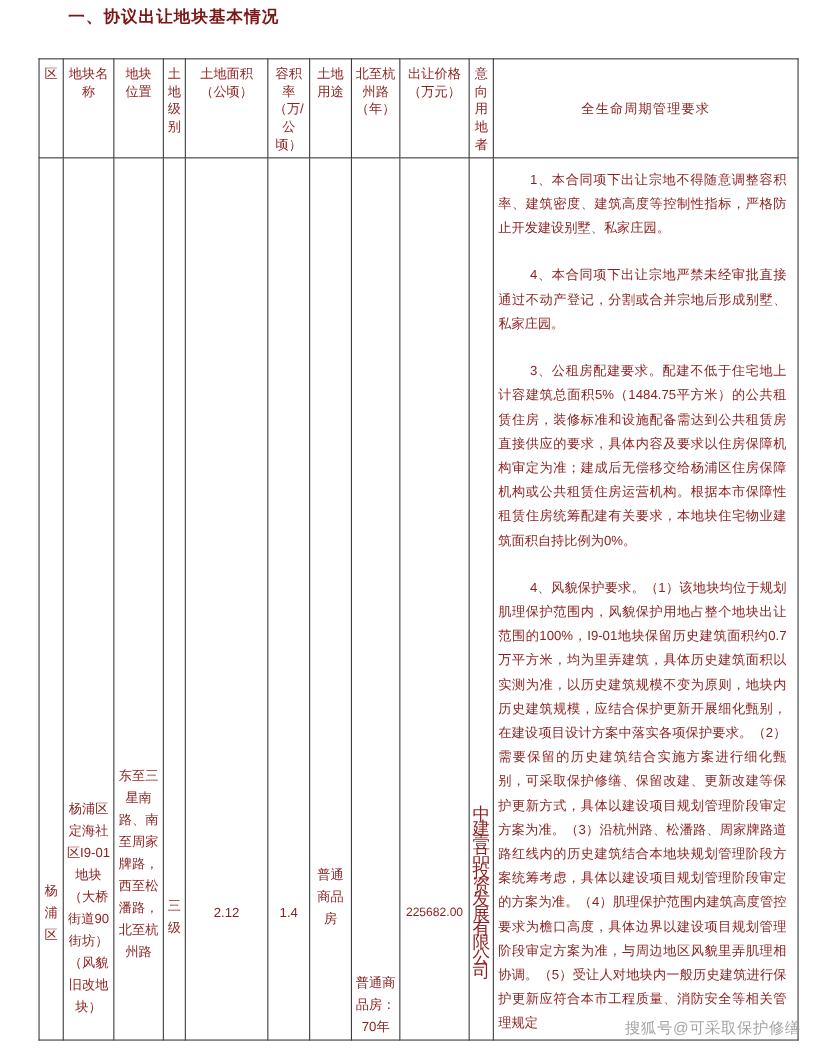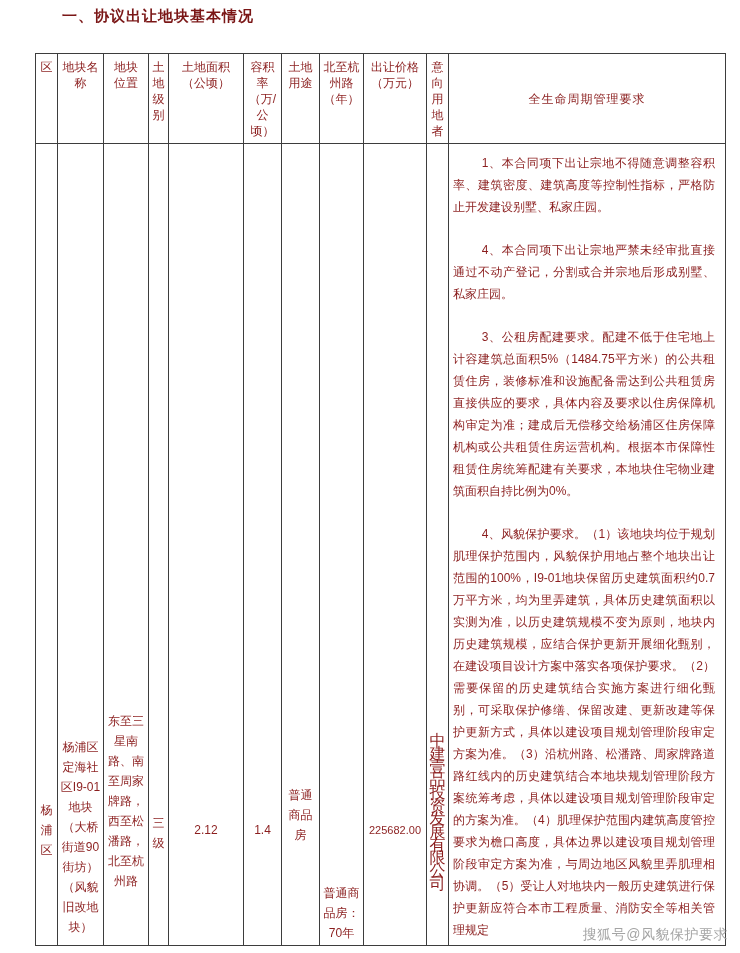--- a/index.html
+++ b/index.html
@@ -50,22 +50,22 @@
     letter-spacing: 1px;
   }
   td {
     font-size: 12px;
     line-height: 20px;
     text-align: center;
     vertical-align: bottom;
     word-break: break-all;
   }
   td.c-district { padding-bottom: 85px; }
-  td.c-name     { padding-bottom: 8px;  }
-  td.c-loc      { padding-bottom: 54px; }
+  td.c-name     { padding-bottom: 20px;  }
+  td.c-loc      { padding-bottom: 70px; }
   td.c-grade    { padding-bottom: 92px; }
   td.c-area     { padding-bottom: 105px; }
   td.c-ratio    { padding-bottom: 105px; }
   td.c-use      { padding-bottom: 100px; }
   td.c-term     { }
   td.c-price    { padding-bottom: 105px; font-size: 11px; padding-left: 0; padding-right: 0; white-space: nowrap; }
   td.c-user     { padding-bottom: 55px; font-size: 16px; line-height: 13px; }
   td.req-cell {
     text-align: justify;
     vertical-align: top;
@@ -144,13 +144,13 @@
       <td class="req-cell">
         <p class="req">1、本合同项下出让宗地不得随意调整容积率、建筑密度、建筑高度等控制性指标，严格防止开发建设别墅、私家庄园。</p>
         <p class="req">4、本合同项下出让宗地严禁未经审批直接通过不动产登记，分割或合并宗地后形成别墅、私家庄园。</p>
         <p class="req">3、公租房配建要求。配建不低于住宅地上计容建筑总面积5%（1484.75平方米）的公共租赁住房，装修标准和设施配备需达到公共租赁房直接供应的要求，具体内容及要求以住房保障机构审定为准；建成后无偿移交给杨浦区住房保障机构或公共租赁住房运营机构。根据本市保障性租赁住房统筹配建有关要求，本地块住宅物业建筑面积自持比例为0%。</p>
         <p class="req">4、风貌保护要求。（1）该地块均位于规划肌理保护范围内，风貌保护用地占整个地块出让范围的100%，I9-01地块保留历史建筑面积约0.7万平方米，均为里弄建筑，具体历史建筑面积以实测为准，以历史建筑规模不变为原则，地块内历史建筑规模，应结合保护更新开展细化甄别，在建设项目设计方案中落实各项保护要求。（2）需要保留的历史建筑结合实施方案进行细化甄别，可采取保护修缮、保留改建、更新改建等保护更新方式，具体以建设项目规划管理阶段审定方案为准。（3）沿杭州路、松潘路、周家牌路道路红线内的历史建筑结合本地块规划管理阶段方案统筹考虑，具体以建设项目规划管理阶段审定的方案为准。（4）肌理保护范围内建筑高度管控要求为檐口高度，具体边界以建设项目规划管理阶段审定方案为准，与周边地区风貌里弄肌理相协调。（5）受让人对地块内一般历史建筑进行保护更新应符合本市工程质量、消防安全等相关管理规定</p>
       </td>
     </tr>
   </tbody>
 </table>
 
-<div class="watermark">搜狐号@风貌保护要求</div>
+<div class="watermark">搜狐号@可采取保护修缮</div>
 
 </body></html>

